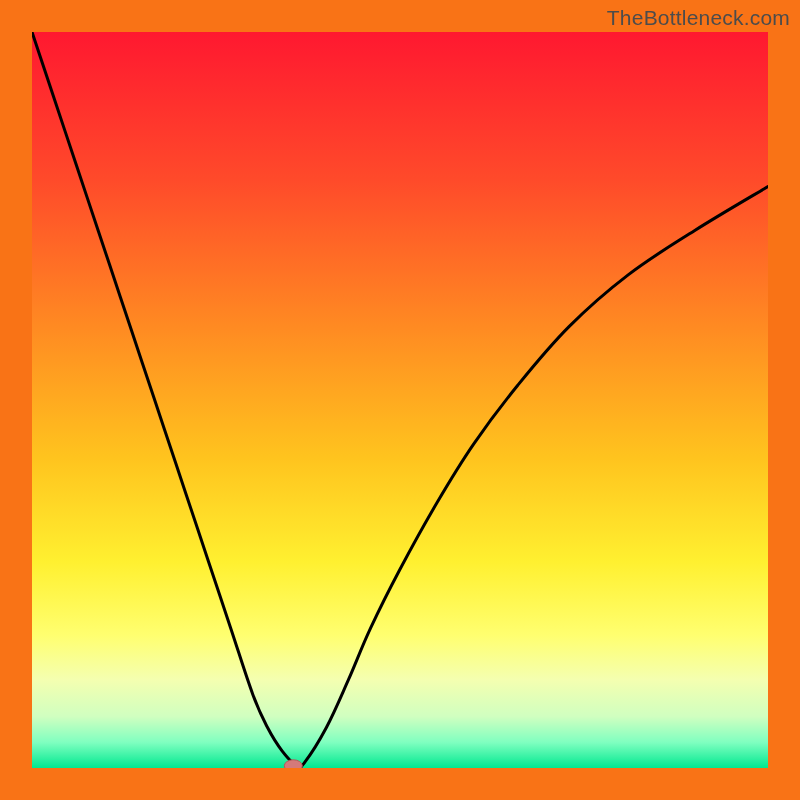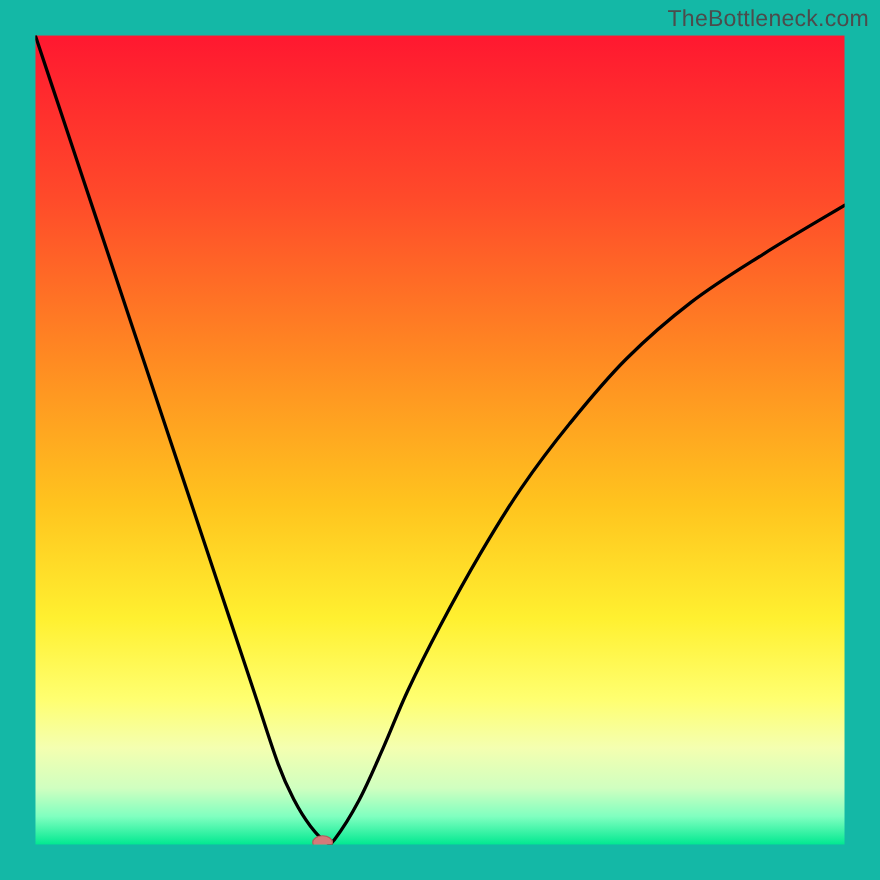--- a/index.html
+++ b/index.html
@@ -10,21 +10,21 @@
     overflow: hidden;
     background: #000;
     font-family: Arial, Helvetica, sans-serif;
   }
   .frame {
     position: absolute;
     left: 0;
     top: 0;
     width: 800px;
     height: 800px;
-    background: #14b8a6;
+    background: #f97316;
   }
   .plot {
     position: absolute;
     left: 32px;
     top: 32px;
     width: 736px;
     height: 736px;
     overflow: hidden;
   }
   .watermark {

